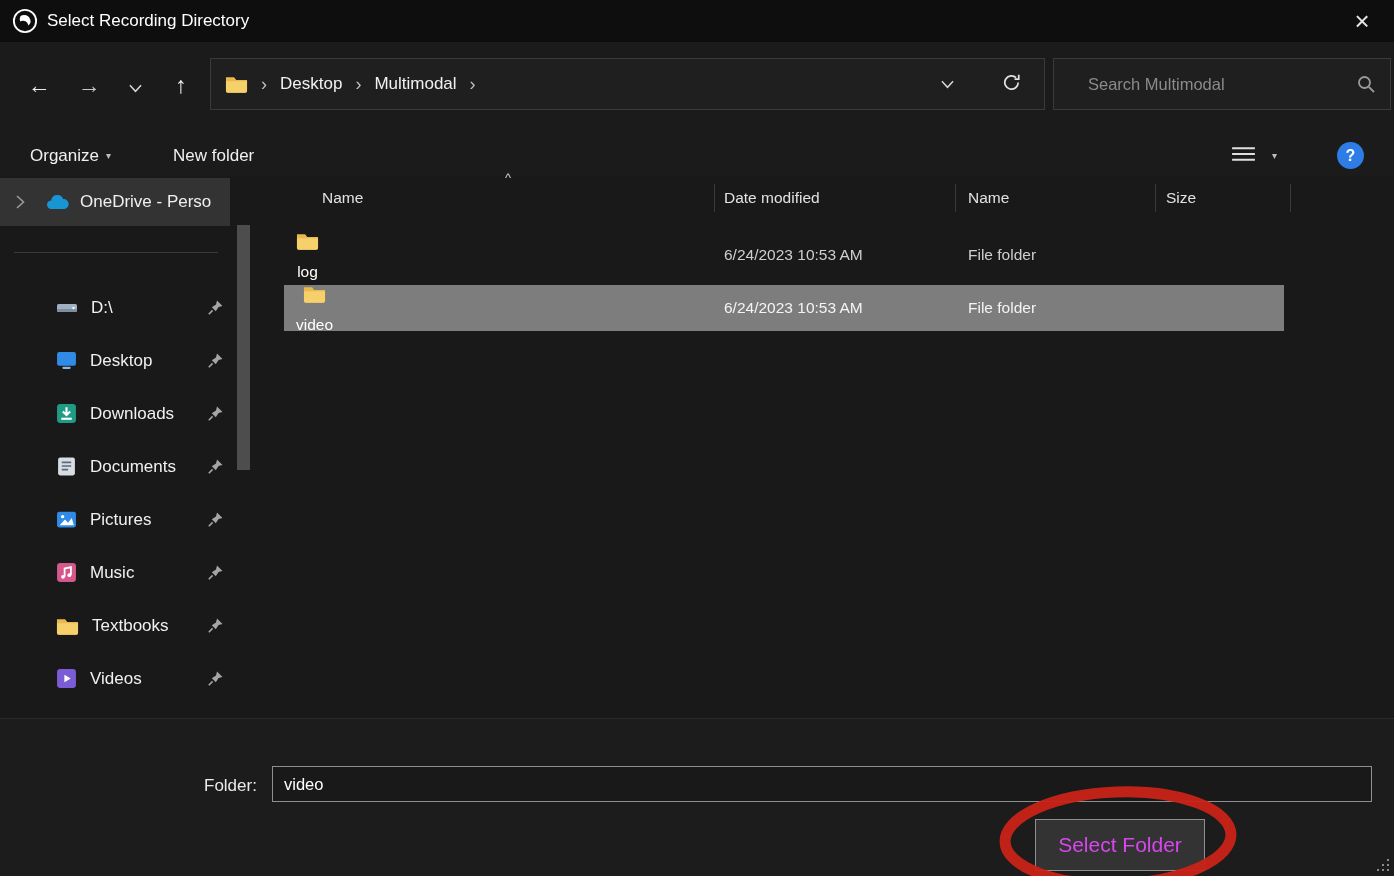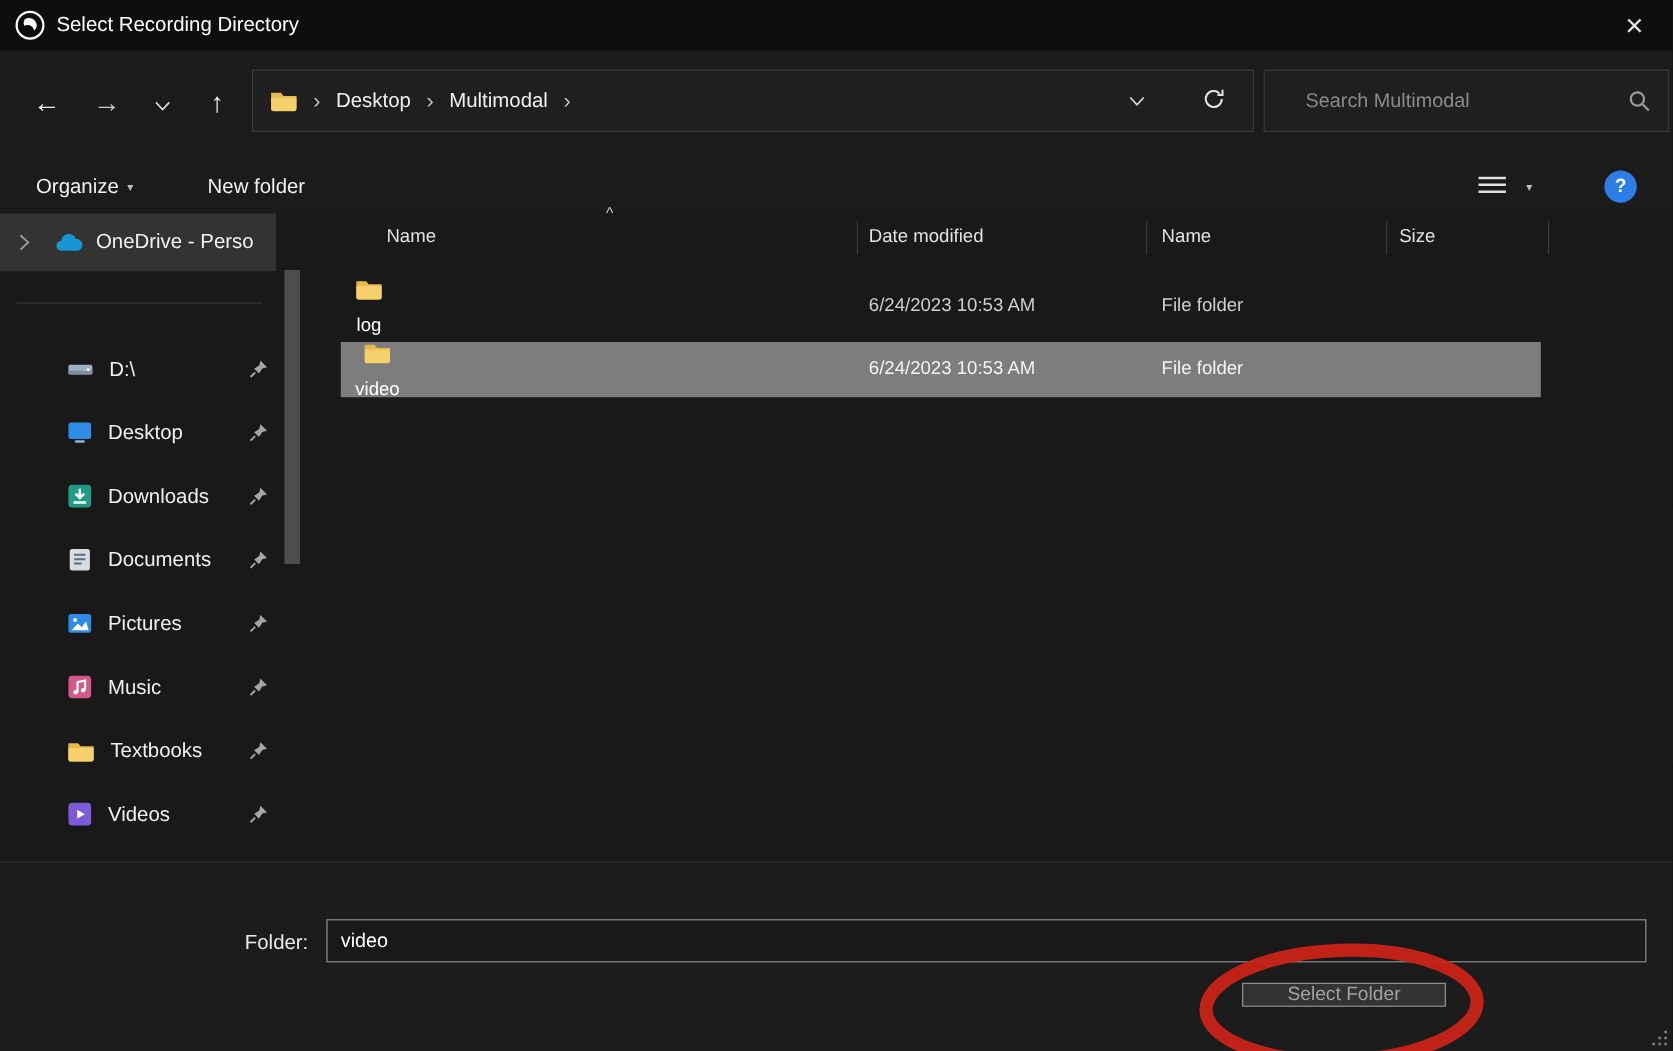--- a/index.html
+++ b/index.html
@@ -121,22 +121,22 @@
     position:absolute; left:0; right:0; bottom:0; height:158px;
     background:#1c1c1c; border-top:1px solid #2c2c2c;
   }
   .folder-label { position:absolute; left:204px; top:57px; font-size:17px; color:#eaeaea; }
   .folder-input {
     position:absolute; left:272px; top:47px; width:1100px; height:36px;
     background:#191919; border:1px solid #8f8f8f; color:#fff;
     font-size:16.5px; padding:0 11px; font-family:inherit; outline:none;
   }
   .btn {
-    position:absolute; top:100px; height:20px; background:#333333;
-    border:1px solid #8f8f8f; color:#a3a3a3; font-size:16px; cursor:pointer;
+    position:absolute; top:100px; height:52px; background:#333333;
+    border:1px solid #8f8f8f; color:#d946ef; font-size:21px; cursor:pointer;
     font-family:inherit;
   }
   .select-btn { left:1035px; width:170px; }
   .cancel-btn { left:1228px; width:144px; }
   
   .annotation { position:absolute; left:0; top:0; width:1394px; height:876px; pointer-events:none; z-index:40; }
   
   .grip { position:absolute; right:4px; bottom:4px; width:14px; height:14px; cursor:nwse-resize; z-index:41; }
   .grip i {
     position:absolute; width:2px; height:2px; background:#8a8a8a;

